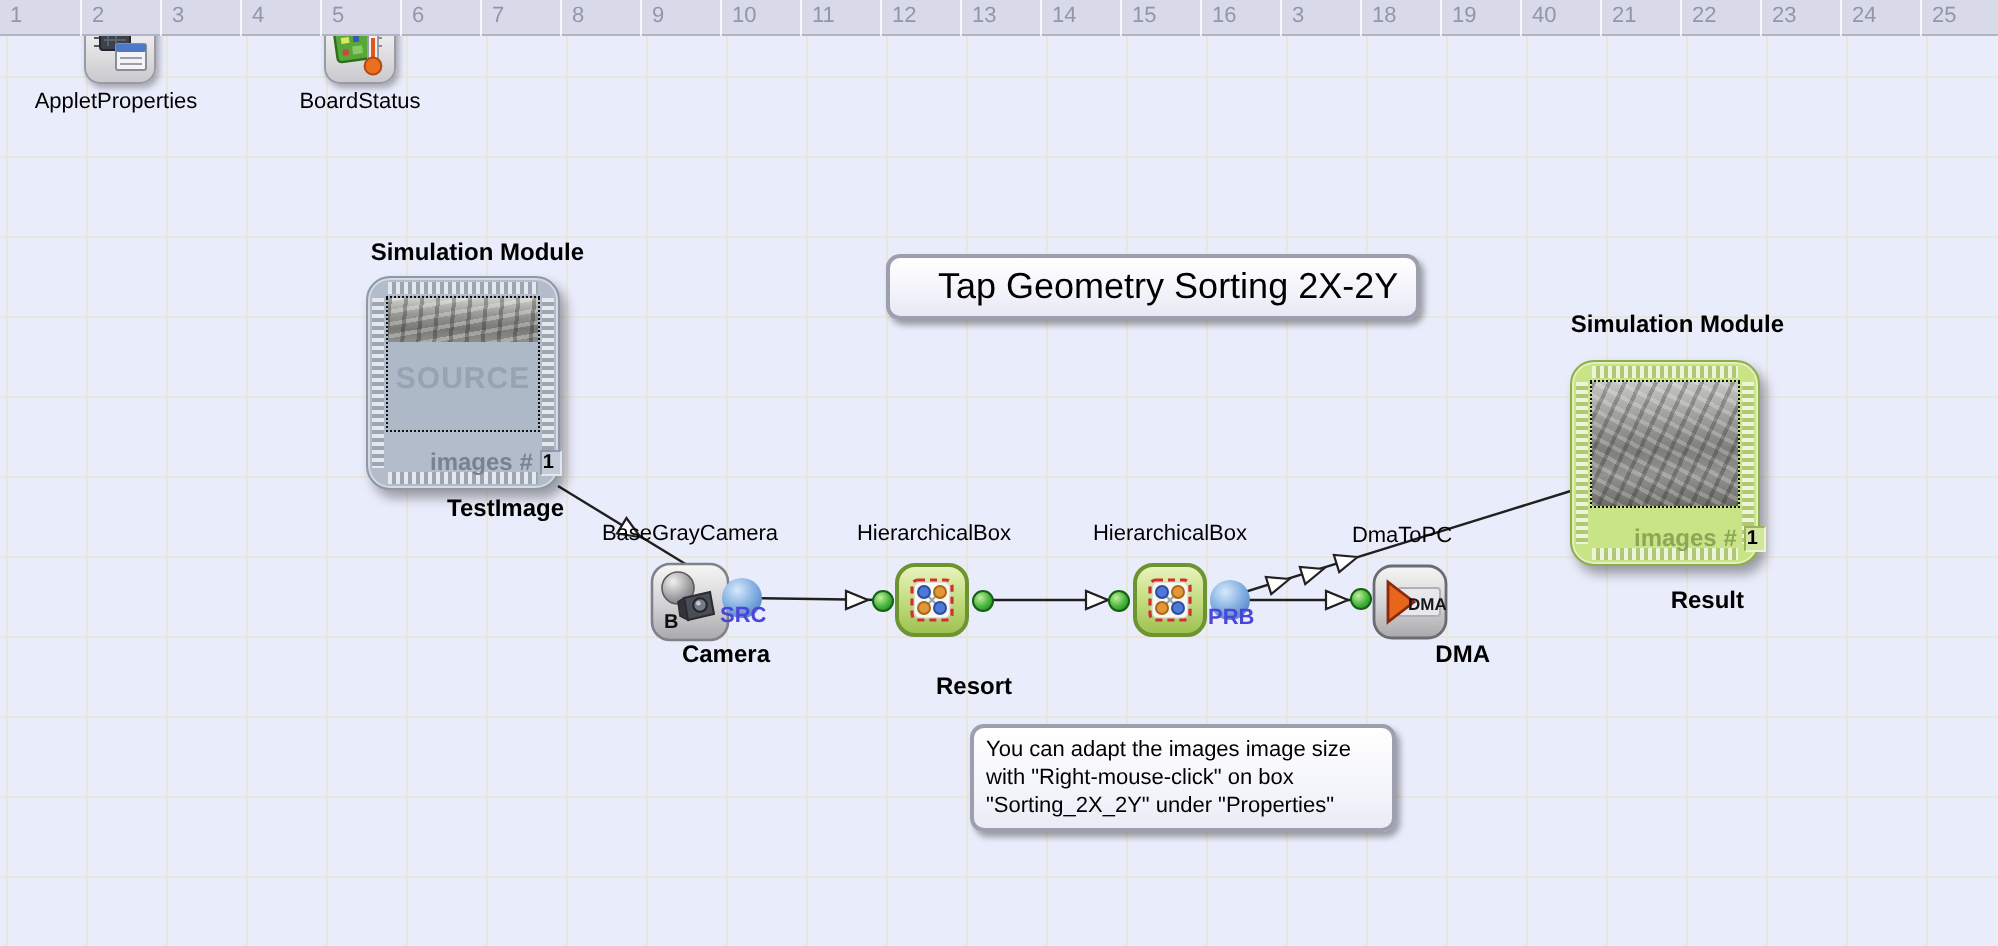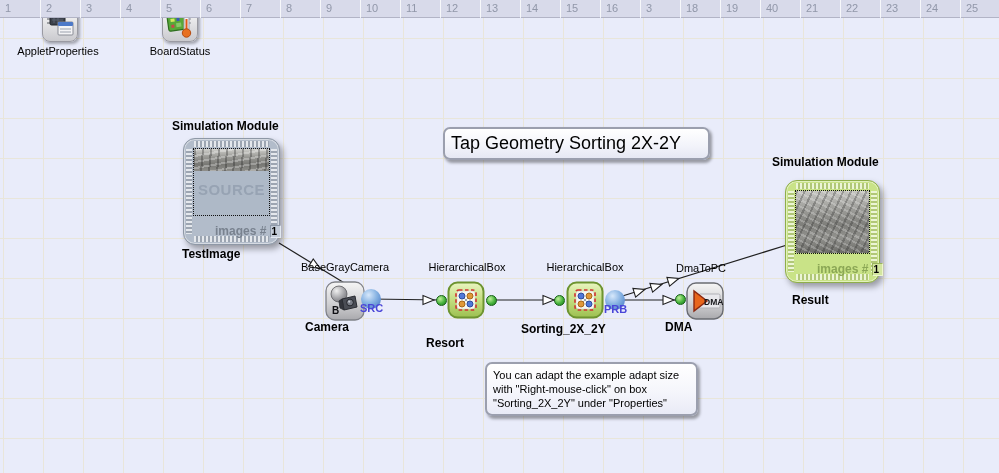--- a/index.html
+++ b/index.html
@@ -24,21 +24,21 @@
                      linear-gradient(to bottom,var(--grid-line) 1px,transparent 1px);
     background-size:40px 40px;background-position:3px 20px;z-index:0;}
 
   .wires{position:absolute;top:0;left:0;width:999px;height:473px;z-index:1;pointer-events:none;}
 
   
   .sq-icon{position:absolute;width:36px;height:36px;border-radius:8px;border:1px solid #9a9aa2;
     background:linear-gradient(180deg,#fbfbfb 0%,#e6e6e8 45%,#cacace 100%);
     box-shadow:1.5px 2px 3px rgba(0,0,0,.3), inset 0 1px 0 #fff;z-index:2;}
   .lbl{position:absolute;font-size:11px;font-weight:normal;color:#000;text-align:center;z-index:3;white-space:nowrap;}
-  .lbl12{position:absolute;font-size:12px;font-weight:bold;color:#000;text-align:left;z-index:3;white-space:nowrap;}
+  .lbl12{position:absolute;font-size:12px;font-weight:bold;color:#000;text-align:right;z-index:3;white-space:nowrap;}
 
   
   .sim-module{position:absolute;border-radius:12px;z-index:2;
     box-shadow:3px 4px 6px rgba(0,0,0,.35), inset 0 0 0 1px rgba(255,255,255,.45);}
   .sim-gray{background:var(--module-gray);border:1px solid #8e98a6;}
   .sim-green{background:var(--module-green);border:1px solid #8fae4a;}
   .rib{position:absolute;z-index:1;}
   .rib-v{width:6px;top:10px;bottom:10px;background:repeating-linear-gradient(to bottom,rgba(255,255,255,.65) 0 2px,rgba(0,0,0,.12) 2px 4px);}
   .rib-h{height:6px;left:10px;right:10px;background:repeating-linear-gradient(to right,rgba(255,255,255,.65) 0 2px,rgba(0,0,0,.12) 2px 4px);}
   .rib-l{left:2px;} .rib-r{right:2px;} .rib-t{top:2px;} .rib-b{bottom:2px;}
@@ -62,21 +62,21 @@
   .images-field{flex:1;margin-left:4px;height:13px;font-size:10px;font-weight:bold;color:#000;
     text-align:right;padding-right:3px;line-height:12px;}
   .field-gray{background:#c3ccd8;border:1px solid;border-color:#8e99a8 #e2e8f0 #e2e8f0 #8e99a8;}
   .field-green{background:#d3e6a0;border:1px solid;border-color:#9ab45e #ecf6cc #ecf6cc #9ab45e;}
   .il-gray{color:#79828f;} .il-green{color:#8ba755;}
 
   
   .banner{position:absolute;left:443px;top:127px;width:267px;height:33px;border:2px solid #9b9fae;border-radius:7px;
     background:linear-gradient(180deg,#ffffff 0%,#f2f3fa 60%,#e6e8f4 100%);
     box-shadow:2px 2.5px 3px rgba(0,0,0,.35);z-index:3;
-    font-size:18px;color:#000;line-height:29px;padding-left:6px;white-space:nowrap;}
+    font-size:18px;color:#000;line-height:29px;padding-left:24px;white-space:nowrap;}
   .note{position:absolute;left:485px;top:362px;width:213px;border:2px solid #9b9fae;border-radius:7px;
     background:linear-gradient(180deg,#ffffff 0%,#f4f5fb 60%,#e9ebf6 100%);
     box-shadow:2px 2.5px 3px rgba(0,0,0,.35);z-index:3;
     font-size:11px;color:#000;line-height:14px;padding:4px 6px;}
 
   
   .node-icon{position:absolute;z-index:2;}
   .port{position:absolute;border-radius:50%;z-index:3;}
   .port-green{width:11px;height:11px;border:1px solid #156015;
     background:radial-gradient(circle at 35% 32%,#c0f09a 0%,#46b33c 55%,#1d7a1d 100%);}
@@ -276,21 +276,20 @@
         </g>
       <circle cx="15" cy="15" r="3" fill="#5078d8" stroke="#2c4c9c"></circle>
       <circle cx="23" cy="15" r="3" fill="#e09838" stroke="#a86818"></circle>
       <circle cx="15" cy="23" r="3" fill="#e09838" stroke="#a86818"></circle>
       <circle cx="23" cy="23" r="3" fill="#5078d8" stroke="#2c4c9c"></circle>
     </svg>
   </div>
   <div class="port port-green" style="left:554px;top:295px;"></div>
   <div class="port port-blue" style="left:605px;top:290px;"></div>
   <div class="port-lbl" style="left:604px;top:303px;">PRB</div>
-  <div class="lbl12" style="left:521px;top:322px;width:140px;">Sorting_2X_2Y</div>
 
   <div class="lbl" style="left:651px;top:262px;width:100px;">DmaToPC</div>
   <div class="node-icon" style="left:686px;top:282px;">
     <svg width="38" height="38" viewBox="0 0 38 38">
       <rect x="1" y="1" width="36" height="36" rx="9" fill="url(#gBtn)" stroke="#6a6c72" stroke-width="1.4"></rect>
       <rect x="13" y="12" width="21" height="14" rx="1.5" fill="#e8e8ec" stroke="#b0b0b6"></rect>
       <path d="M8,9 L8,29 L21,19 Z" fill="#e8661c" stroke="#8c2810" stroke-width="1.4"></path>
       <text x="18" y="23" font-size="8.5" font-weight="bold" fill="#16161a" font-family="Liberation Sans, sans-serif" id="dma-icon-text">DMA</text>
     </svg>
   </div>
@@ -308,19 +307,19 @@
     </div>
     <div class="images-row">
       <span class="images-label il-green">images #</span>
       <span class="images-field field-green">1</span>
     </div>
   </div>
   <div class="lbl12" style="left:792px;top:293px;width:80px;">Result</div>
 
   <div class="note">
     <div>
-        <div>You can adapt the example adapt size</div>
+        <div>You can adapt the images image size</div>
         <div>with "Right-mouse-click" on box</div>
         <div>"Sorting_2X_2Y" under "Properties"</div>
       </div>
   </div>
 
 </div>
 
 </body></html>

